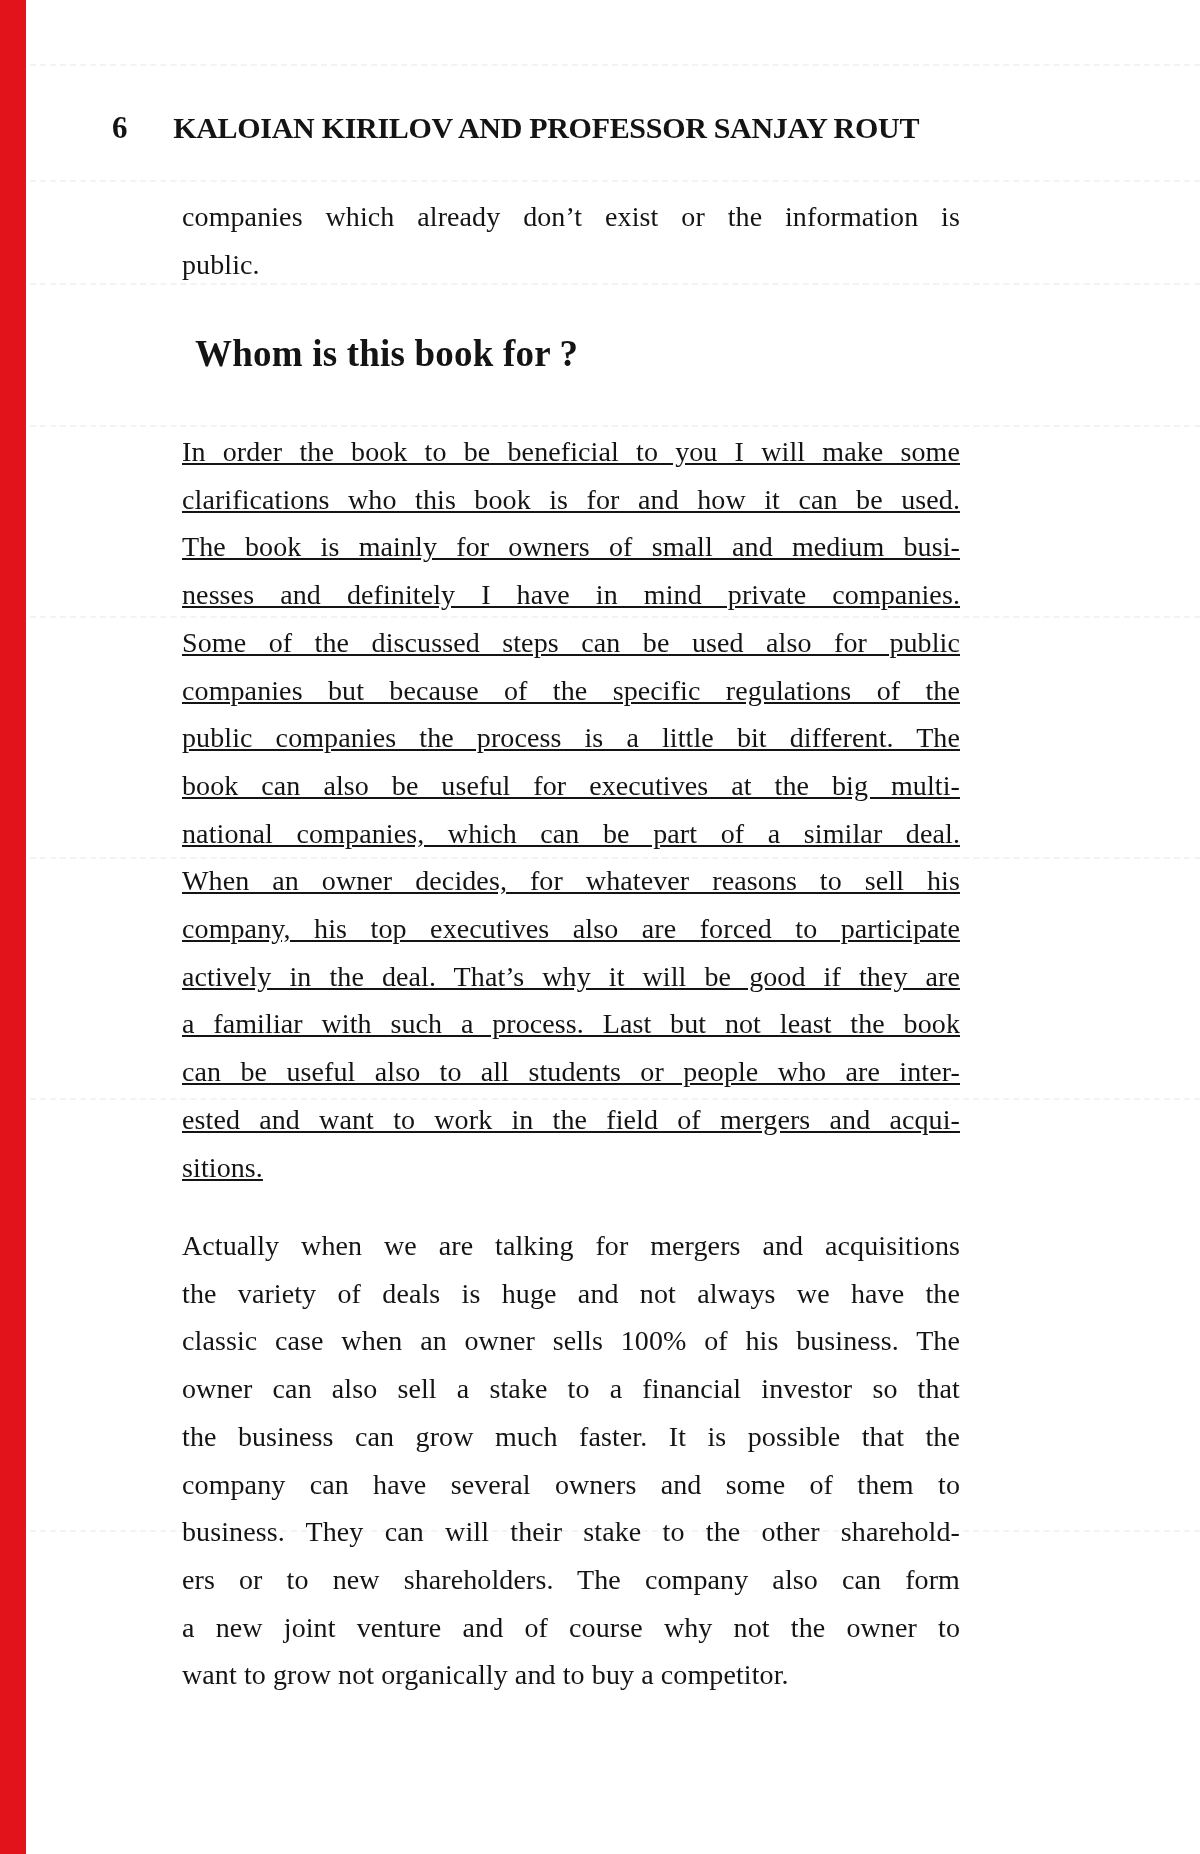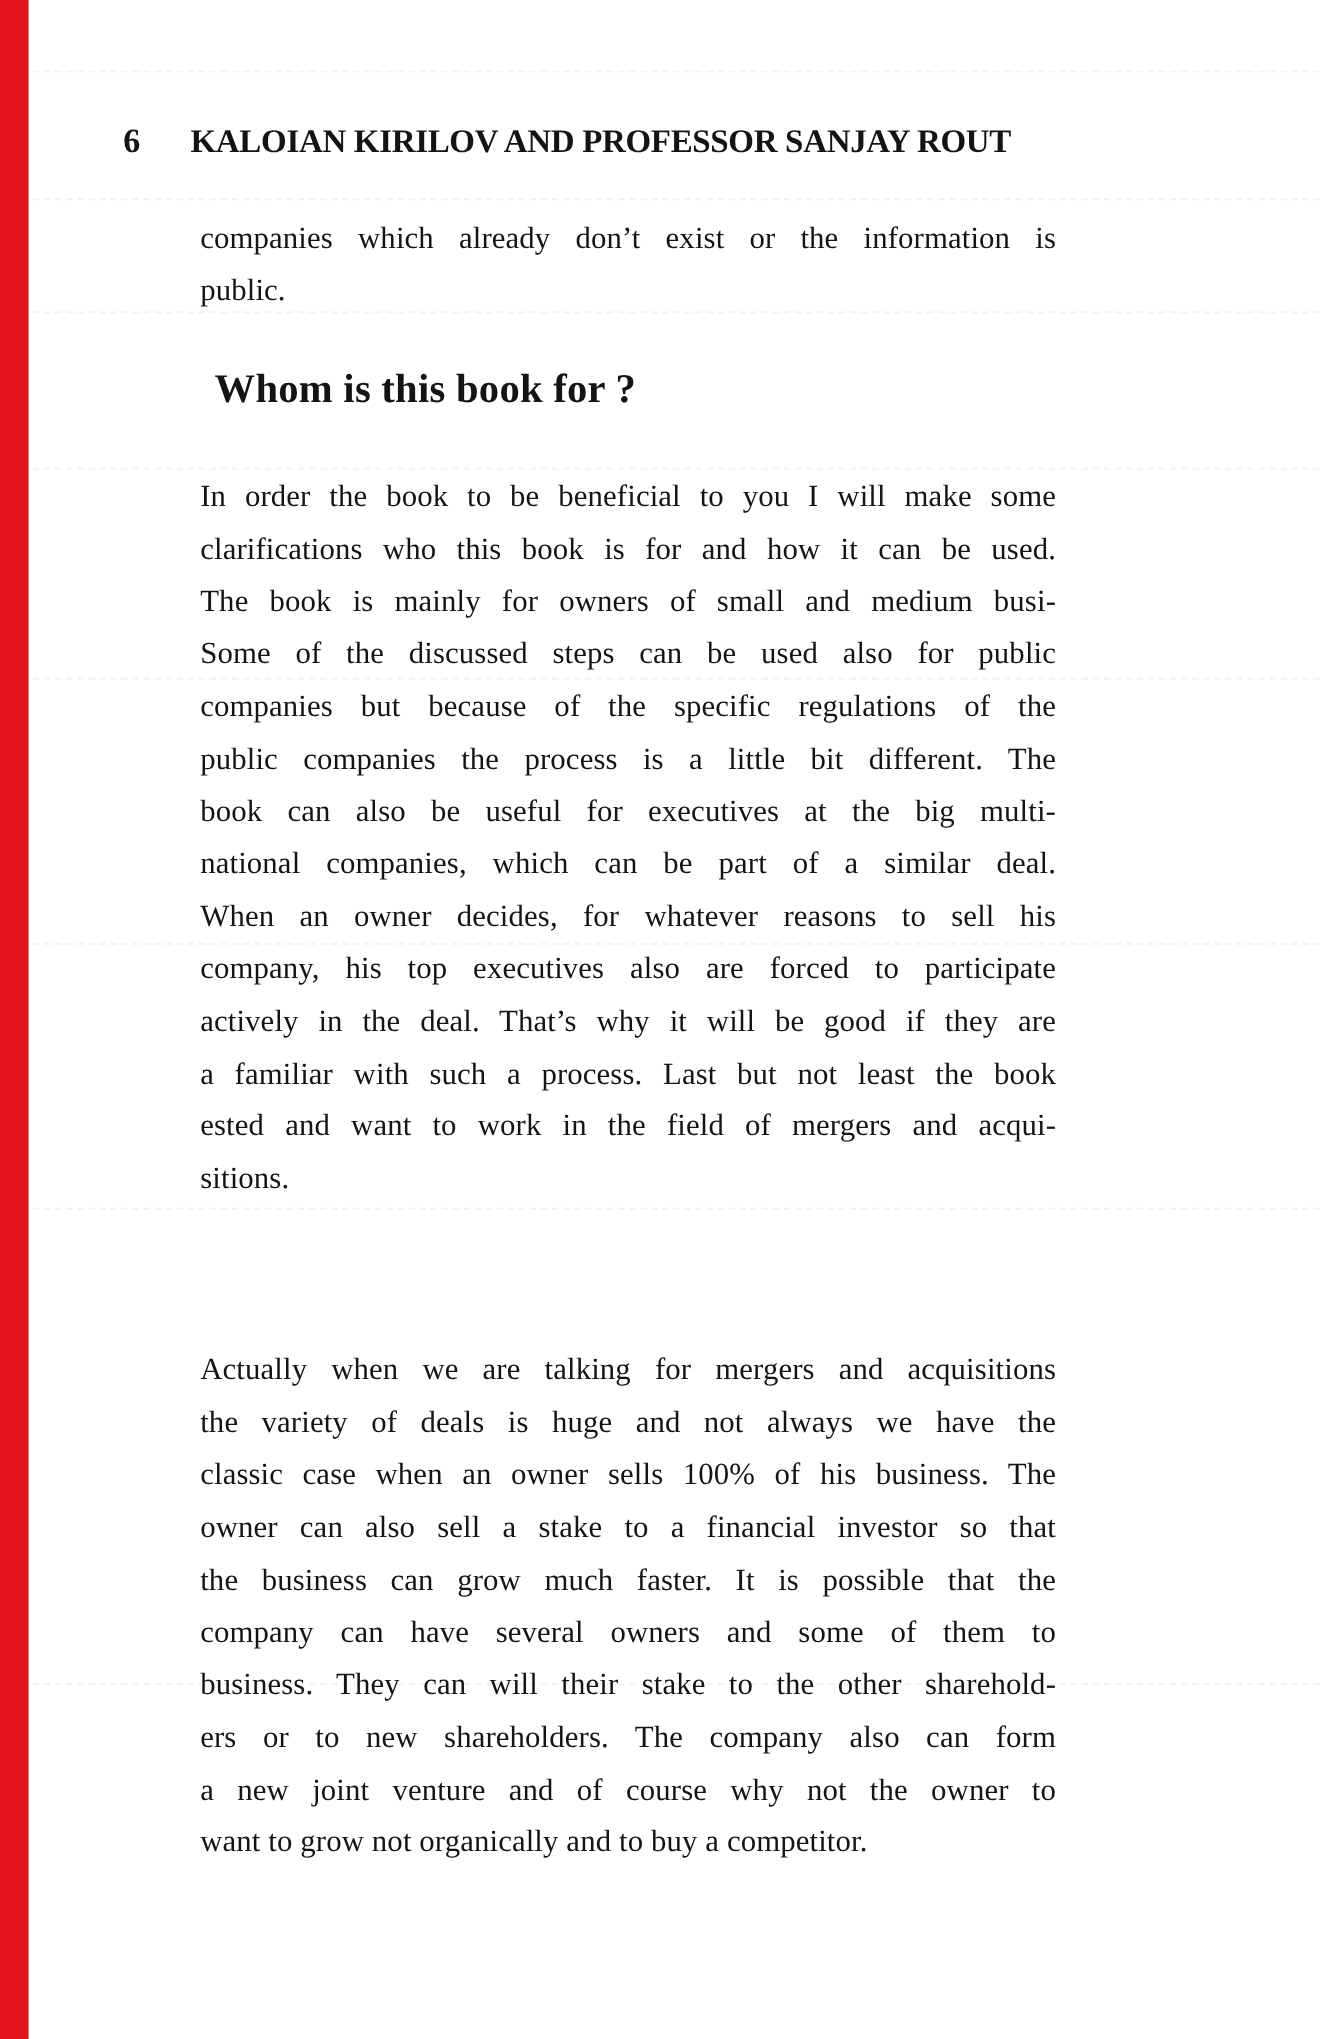--- a/index.html
+++ b/index.html
@@ -64,21 +64,21 @@
     position: absolute;
     left: 13px;
     top: 328px;
     font-size: 37px;
     font-weight: bold;
     letter-spacing: 0.2px;
     line-height: 52px;
     white-space: nowrap;
     text-align: center;
   }
-  .para-1 { top: 428px; }
+  .para-1 { top: 428px; text-decoration: underline; }
   .para-2 { top: 1222px; font-family: Liberation Serif, serif; }
 </style>
 </head>
 <body>
 
 <div class="page">
 
   <div class="edge-strip" style="background: rgb(227, 19, 27);"></div>
 
   <div class="artifact" style="top:64px"></div>
@@ -101,29 +101,31 @@
         <div class="line">companies which already don’t exist or the information is</div>
         <div class="line last">public.</div>
       </div>
 
     <div class="section-heading">Whom is this book for ?</div>
 
     <div class="para para-1">
         <div class="line">In order the book to be beneficial to you I will make some</div>
         <div class="line">clarifications who this book is for and how it can be used.</div>
         <div class="line">The book is mainly for owners of small and medium busi-</div>
+        <div class="line">nesses and definitely I have in mind private companies.</div>
         <div class="line">Some of the discussed steps can be used also for public</div>
         <div class="line">companies but because of the specific regulations of the</div>
         <div class="line">public companies the process is a little bit different. The</div>
         <div class="line">book can also be useful for executives at the big multi-</div>
         <div class="line">national companies, which can be part of a similar deal.</div>
         <div class="line">When an owner decides, for whatever reasons to sell his</div>
         <div class="line">company, his top executives also are forced to participate</div>
         <div class="line">actively in the deal. That’s why it will be good if they are</div>
         <div class="line">a familiar with such a process. Last but not least the book</div>
+        <div class="line">can be useful also to all students or people who are inter-</div>
         <div class="line">ested and want to work in the field of mergers and acqui-</div>
         <div class="line last">sitions.</div>
       </div>
 
     <div class="para para-2">
         <div class="line">Actually when we are talking for mergers and acquisitions</div>
         <div class="line">the variety of deals is huge and not always we have the</div>
         <div class="line">classic case when an owner sells 100% of his business. The</div>
         <div class="line">owner can also sell a stake to a financial investor so that</div>
         <div class="line">the business can grow much faster. It is possible that the</div>

